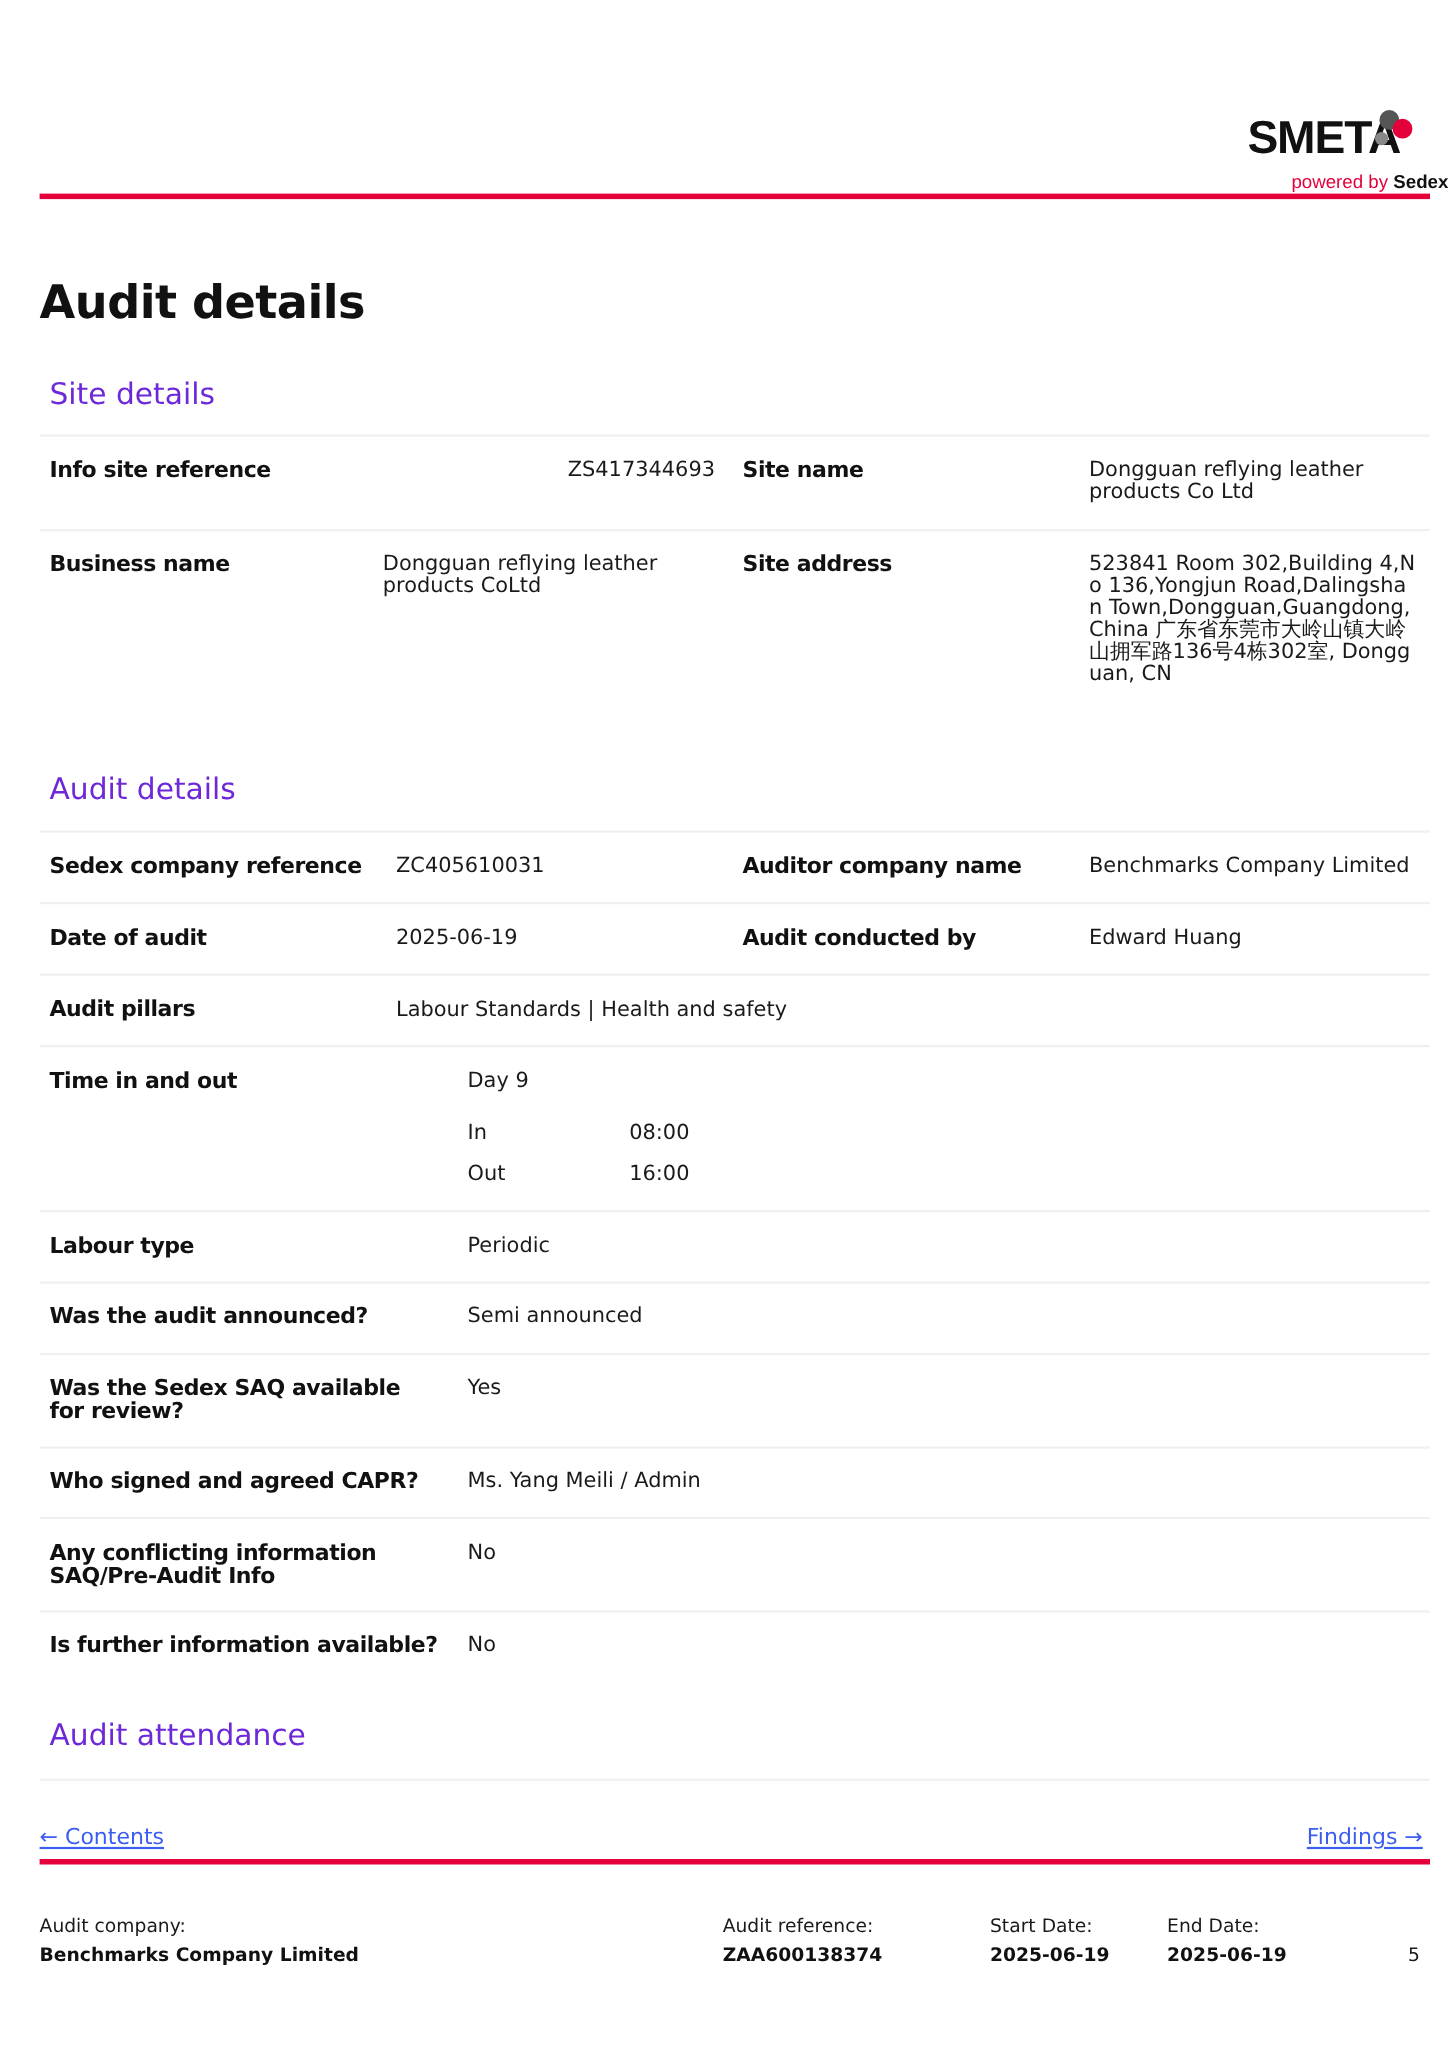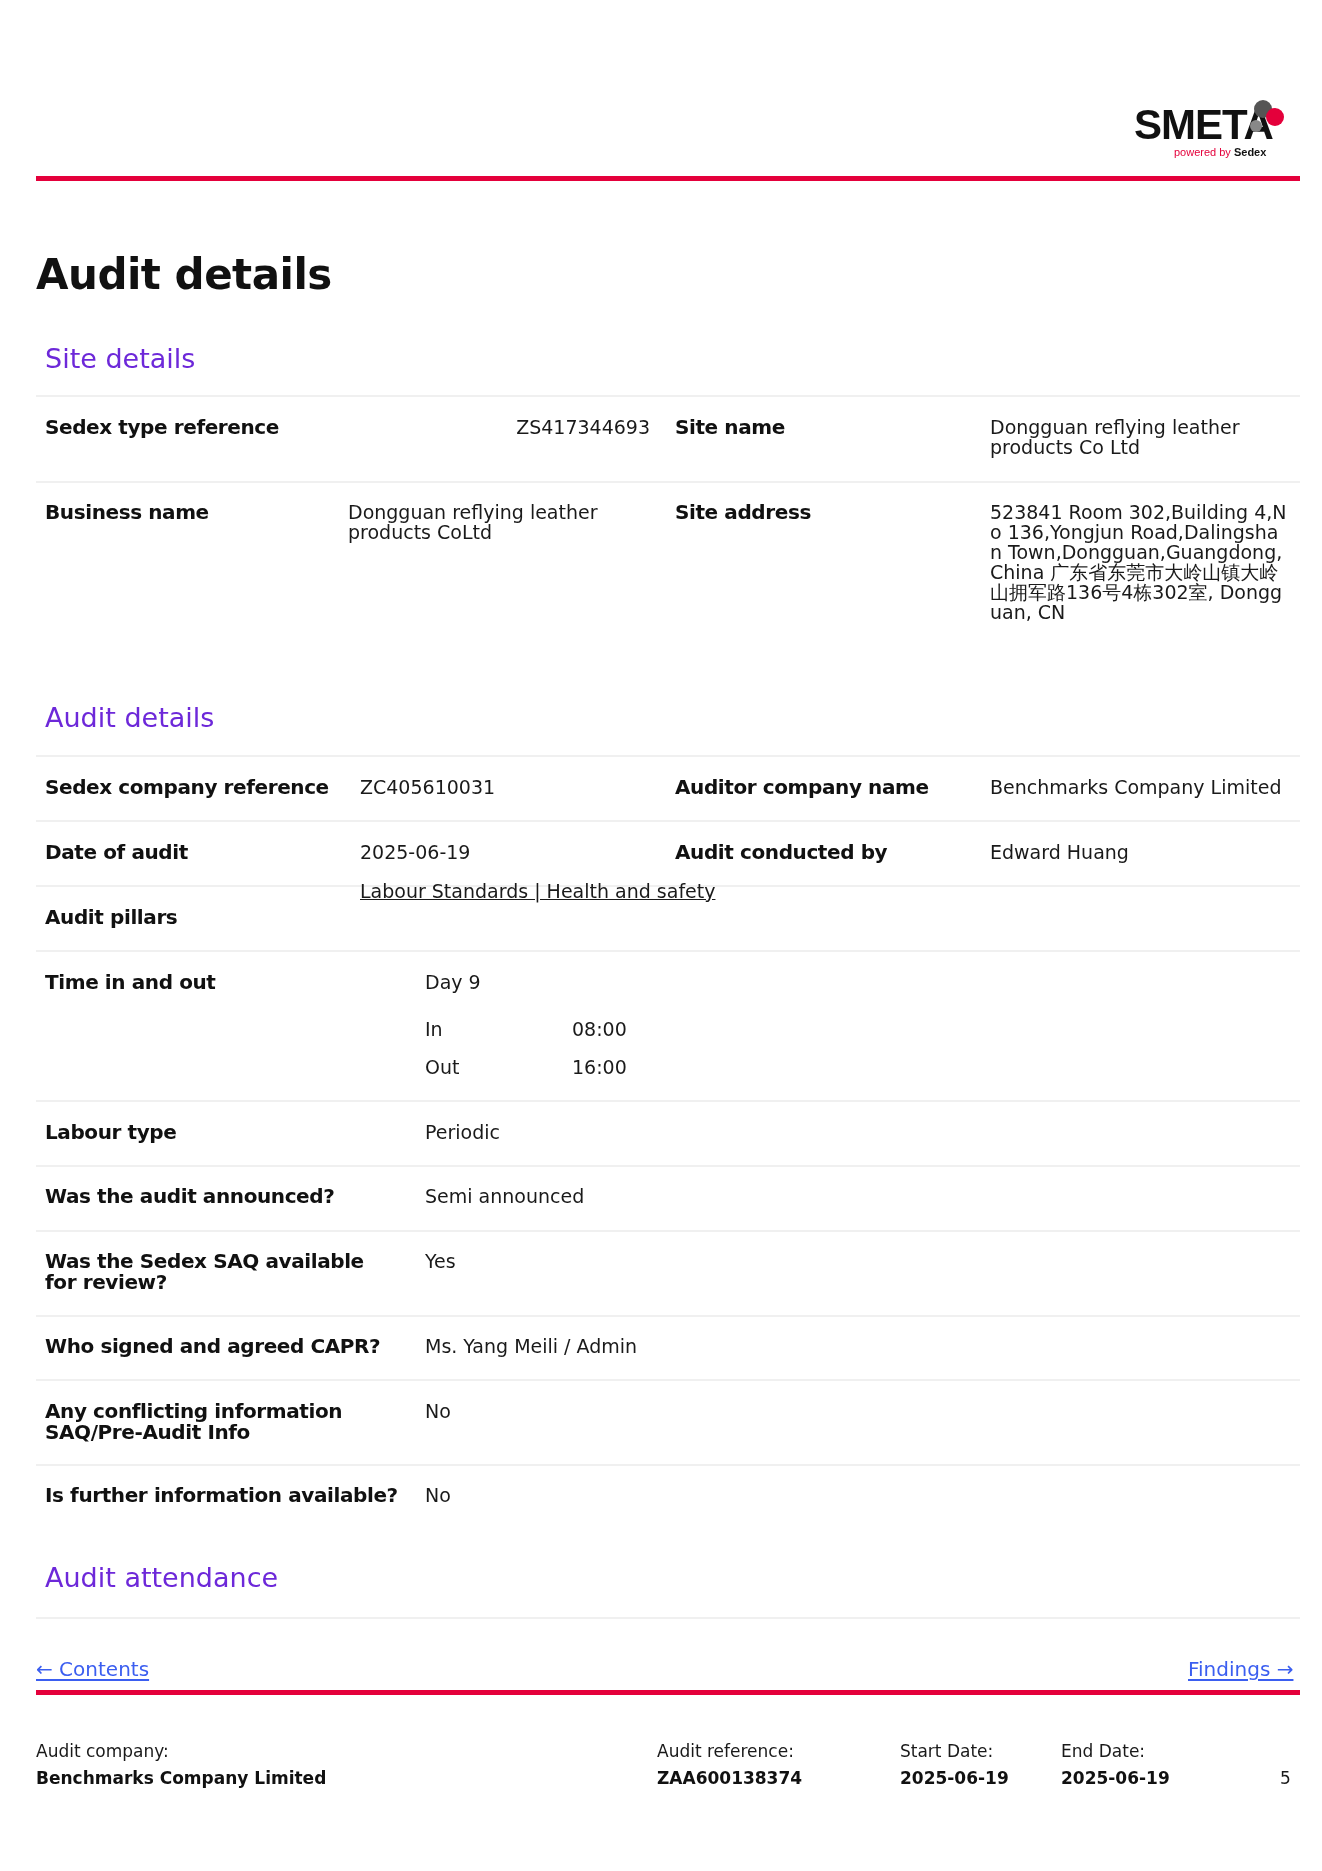--- a/index.html
+++ b/index.html
@@ -1,21 +1,21 @@
 <!DOCTYPE html>
 <html><head>
 <meta charset="utf-8">
 <style>
   * { box-sizing: border-box; margin: 0; padding: 0; }
   html, body { width: 1322px; height: 1871px; background: #ffffff; }
   body { position: relative; font-family: "DejaVu Sans", "Liberation Sans", sans-serif; color: #111; }
 
   .logo { position: absolute; left: 1134px; top: 98px; width: 160px; height: 62px; }
   .logo-word { position: absolute; left: 0; top: 6px; font-family: "Liberation Sans", sans-serif; font-weight: bold; font-size: 42px; letter-spacing: -1px; color: #111; line-height: 42px; }
-  .logo-sub { position: absolute; left: 40px; top: 48px; font-family: "Liberation Sans", sans-serif; font-size: 11px; color: #e4003b; white-space: nowrap; }
+  .logo-sub { position: absolute; left: 40px; top: 58px; font-family: "Liberation Sans", sans-serif; font-size: 17px; color: #e4003b; white-space: nowrap; }
   .logo-sub b { color: #111; }
   .dot { position: absolute; border-radius: 50%; }
   .dot1 { left: 120px; top: 2px; width: 18px; height: 18px; background: #555; }
   .dot2 { left: 132px; top: 10px; width: 18px; height: 18px; background: #e4003b; }
   .dot3 { left: 116px; top: 22px; width: 12px; height: 12px; background: #888; }
 
   .red-rule { position: absolute; left: 36px; width: 1264px; height: 5px; background: #e4003b; }
 
   .page-title { position: absolute; left: 36px; top: 250px; font-size: 42px; font-weight: 600; color: #111; letter-spacing: -0.5px; }
 
@@ -42,21 +42,21 @@
   <div class="logo-sub"><span>powered by </span><b>Sedex</b></div>
 </div>
 <div class="red-rule" style="top:176px;"></div>
 
 <h1 class="page-title">Audit details</h1>
 
 <h2 class="section-title" style="top:343px;">Site details</h2>
 <div class="sep" style="top:395px;"></div>
 
 <div>
-  <div class="lbl" style="left:45px; top:417px;">Sedex type reference</div>
+  <div class="lbl" style="left:45px; top:417px;">Info site reference</div>
   <div class="val" style="left:360px; top:417px; width:290px;text-align:right;">ZS417344693</div>
   <div class="lbl" style="left:675px; top:417px;">Site name</div>
   <div class="val" style="left:990px; top:417px; width:300px;">Dongguan reflying leather products Co Ltd</div>
 </div>
 <div class="sep" style="top:481px;"></div>
 
 <div>
   <div class="lbl" style="left:45px; top:502px;">Business name</div>
   <div class="val" style="left:348px; top:502px; width:290px;">Dongguan reflying leather products CoLtd</div>
   <div class="lbl" style="left:675px; top:502px;">Site address</div>
@@ -77,21 +77,21 @@
 <div>
   <div class="lbl" style="left:45px; top:842px;">Date of audit</div>
   <div class="val" style="left:360px; top:842px;">2025-06-19</div>
   <div class="lbl" style="left:675px; top:842px;">Audit conducted by</div>
   <div class="val" style="left:990px; top:842px;">Edward Huang</div>
 </div>
 <div class="sep" style="top:885px;"></div>
 
 <div>
   <div class="lbl" style="left:45px; top:907px;">Audit pillars</div>
-  <div class="val" style="left:360px; top:881px;text-decoration:underline;">Labour Standards | Health and safety</div>
+  <div class="val" style="left:360px; top:908px;">Labour Standards | Health and safety</div>
 </div>
 <div class="sep" style="top:950px;"></div>
 
 <div>
   <div class="lbl" style="left:45px; top:972px;text-align:center;">Time in and out</div>
   <div class="val" style="left:425px; top:972px;">Day 9</div>
   <div class="val" style="left:425px; top:1019px;">In</div>
   <div class="val" style="left:572px; top:1019px;">08:00</div>
   <div class="val" style="left:425px; top:1057px;">Out</div>
   <div class="val" style="left:572px; top:1057px;">16:00</div>

